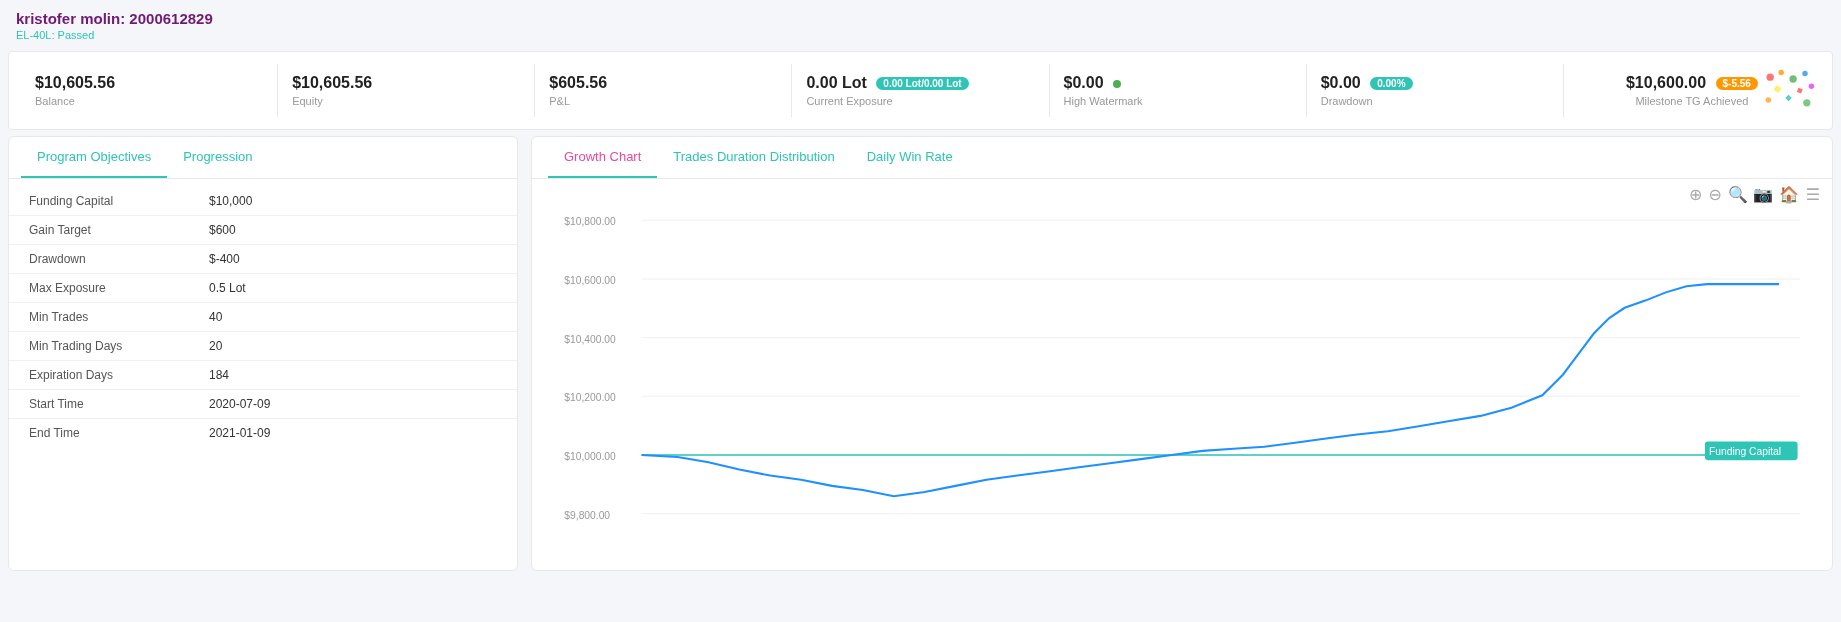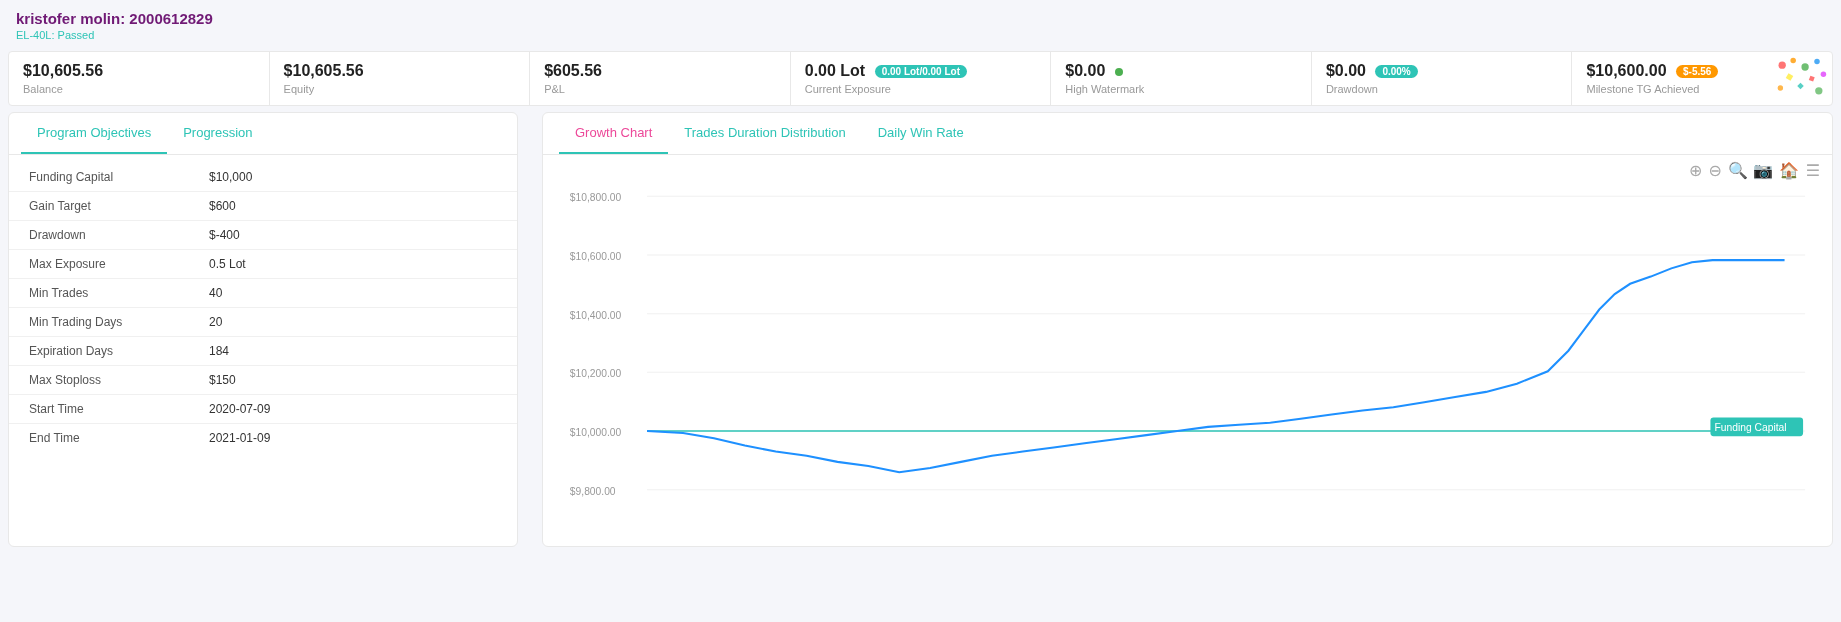--- a/index.html
+++ b/index.html
@@ -5,40 +5,40 @@
     * { box-sizing: border-box; margin: 0; padding: 0; }
     body { font-family: Arial, sans-serif; background: #f5f6fa; font-size: 13px; color: #333; }
 
     .header-info { padding: 10px 16px 4px; }
     .header-info h2 { font-size: 15px; font-weight: 600; color: #701a75; }
     .header-info .subtitle { font-size: 11px; color: #2ec4b6; margin-top: 2px; }
 
     .stats-bar {
       display: flex; align-items: stretch;
       background: #fff; border: 1px solid #e8e8e8;
-      margin: 6px 8px; border-radius: 4px; padding: 0;
+      margin: 6px 8px; border-radius: 4px; padding: 12px;
     }
     .stat-item {
       flex: 1; padding: 10px 14px; border-right: 1px solid #e8e8e8;
       min-width: 0;
     }
     .stat-item:last-child { border-right: none; }
     .stat-value { font-size: 16px; font-weight: 600; color: #222; white-space: nowrap; }
     .stat-label { font-size: 11px; color: #999; margin-top: 3px; }
     .badge {
       display: inline-block; border-radius: 10px; padding: 1px 7px;
       font-size: 10px; font-weight: 600; margin-left: 5px; vertical-align: middle;
     }
     .badge-teal { background: #2ec4b6; color: #fff; }
     .green-dot { display: inline-block; width: 8px; height: 8px; background: #4caf50; border-radius: 50%; margin-left: 5px; }
 
     .milestone-item { position: relative; }
 
     .main-content {
-      display: flex; gap: 24px; padding: 0 8px 10px;
+      display: flex; gap: 13px; padding: 0 8px 10px;
     }
 
     .left-panel {
       width: 510px; background: #fff; border-radius: 6px;
       border: 1px solid #e8e8e8; flex-shrink: 0;
     }
     .tabs { display: flex; border-bottom: 1px solid #e8e8e8; padding: 0 12px; }
     .tab {
       padding: 12px 16px; font-size: 13px; cursor: pointer;
       border-bottom: 2px solid transparent; color: #999;
@@ -122,21 +122,21 @@
 
   <div class="stat-item">
     <div class="stat-value">
       <span>$0.00</span>
       <span class="badge badge-teal">0.00%</span>
     </div>
     <div class="stat-label">Drawdown</div>
   </div>
 
 
-  <div class="stat-item milestone-item" style="position:relative; overflow:hidden;">
+  <div class="stat-item milestone-item" style="position:relative; overflow:hidden;text-align:center;">
     <div class="stat-value">
       <span style="font-weight:700;">$10,600.00</span>
       <span class="badge" style="background:#ff9800;color:#fff;">$-5.56</span>
     </div>
     <div class="stat-label">Milestone TG Achieved</div>
 
     <svg class="confetti" viewBox="0 0 60 60" xmlns="http://www.w3.org/2000/svg">
       <circle cx="10" cy="10" r="4" fill="#ff5252" opacity="0.8"></circle>
       <circle cx="22" cy="5" r="3" fill="#ff9800" opacity="0.8"></circle>
       <circle cx="35" cy="12" r="4" fill="#4caf50" opacity="0.8"></circle>
@@ -180,24 +180,20 @@
       <span class="row-label">Min Trades</span>
       <span class="row-value">40</span>
     </div>
         <div class="table-row">
       <span class="row-label">Min Trading Days</span>
       <span class="row-value">20</span>
     </div>
         <div class="table-row">
       <span class="row-label">Expiration Days</span>
       <span class="row-value">184</span>
-    </div>
-        <div class="table-row">
-      <span class="row-label">Max Stoploss</span>
-      <span class="row-value">$150</span>
     </div>
         <div class="table-row">
       <span class="row-label">Start Time</span>
       <span class="row-value">2020-07-09</span>
     </div>
         <div class="table-row">
       <span class="row-label">End Time</span>
       <span class="row-value">2021-01-09</span>
     </div>
       </div>

